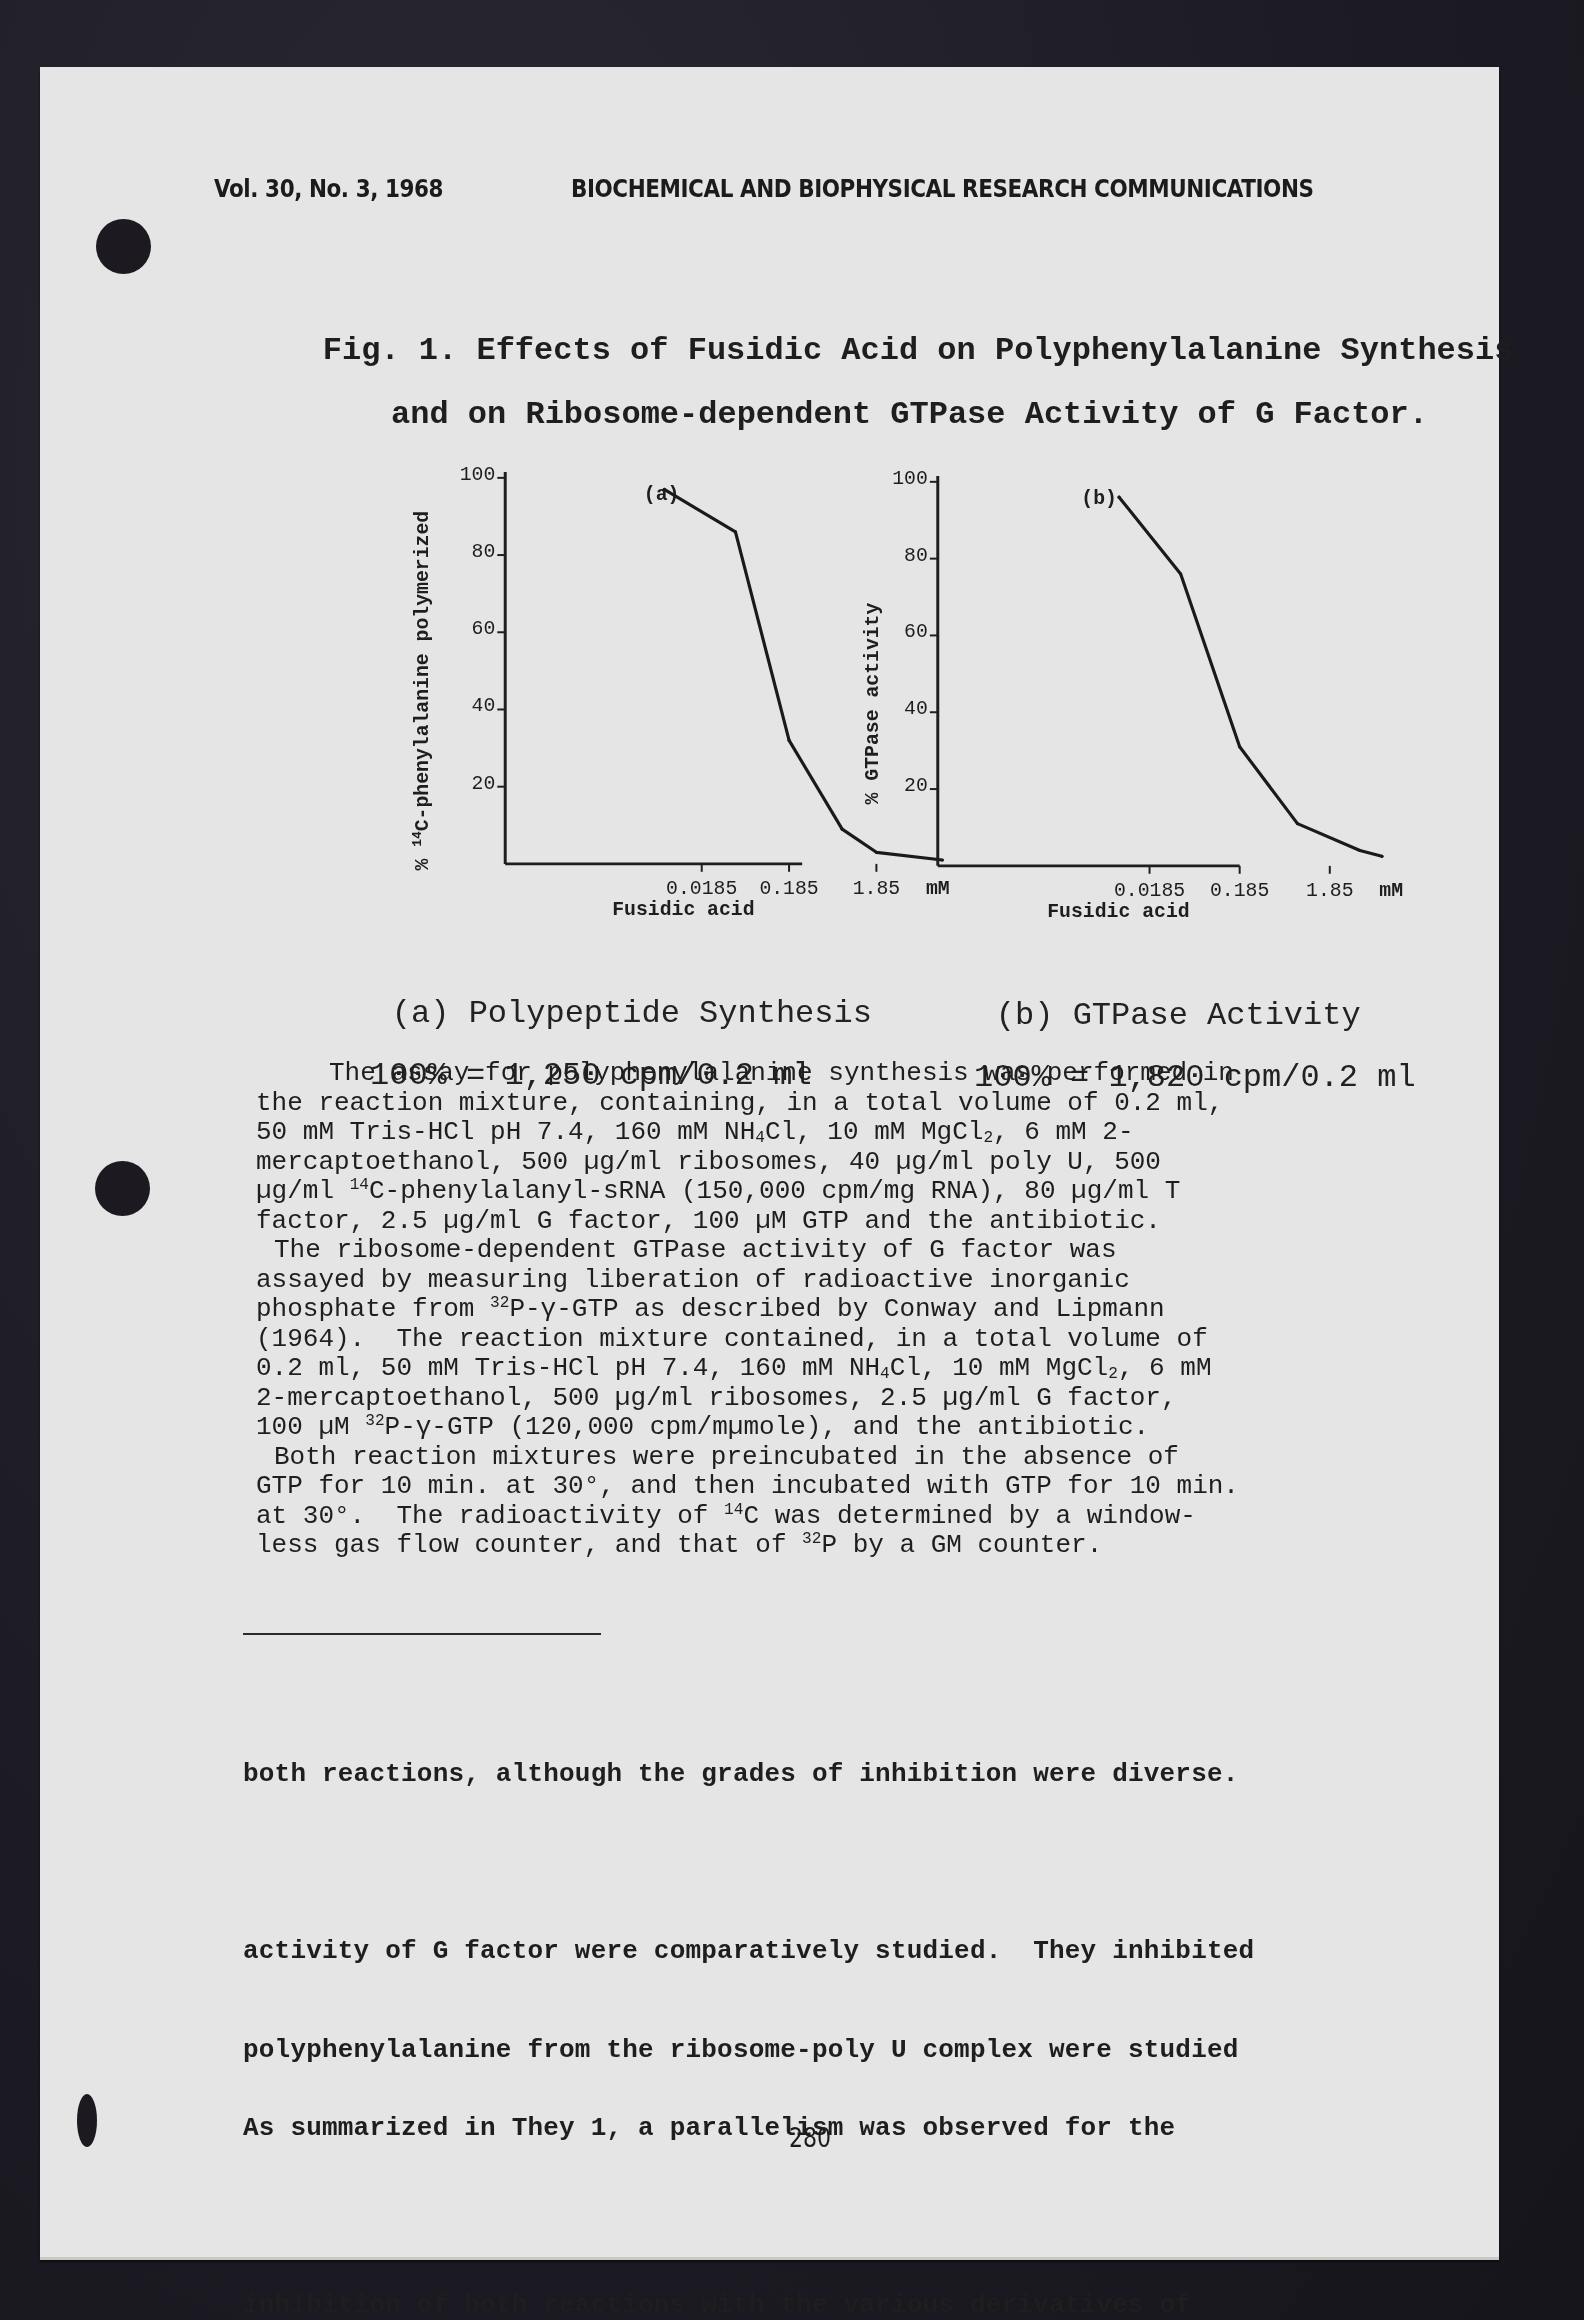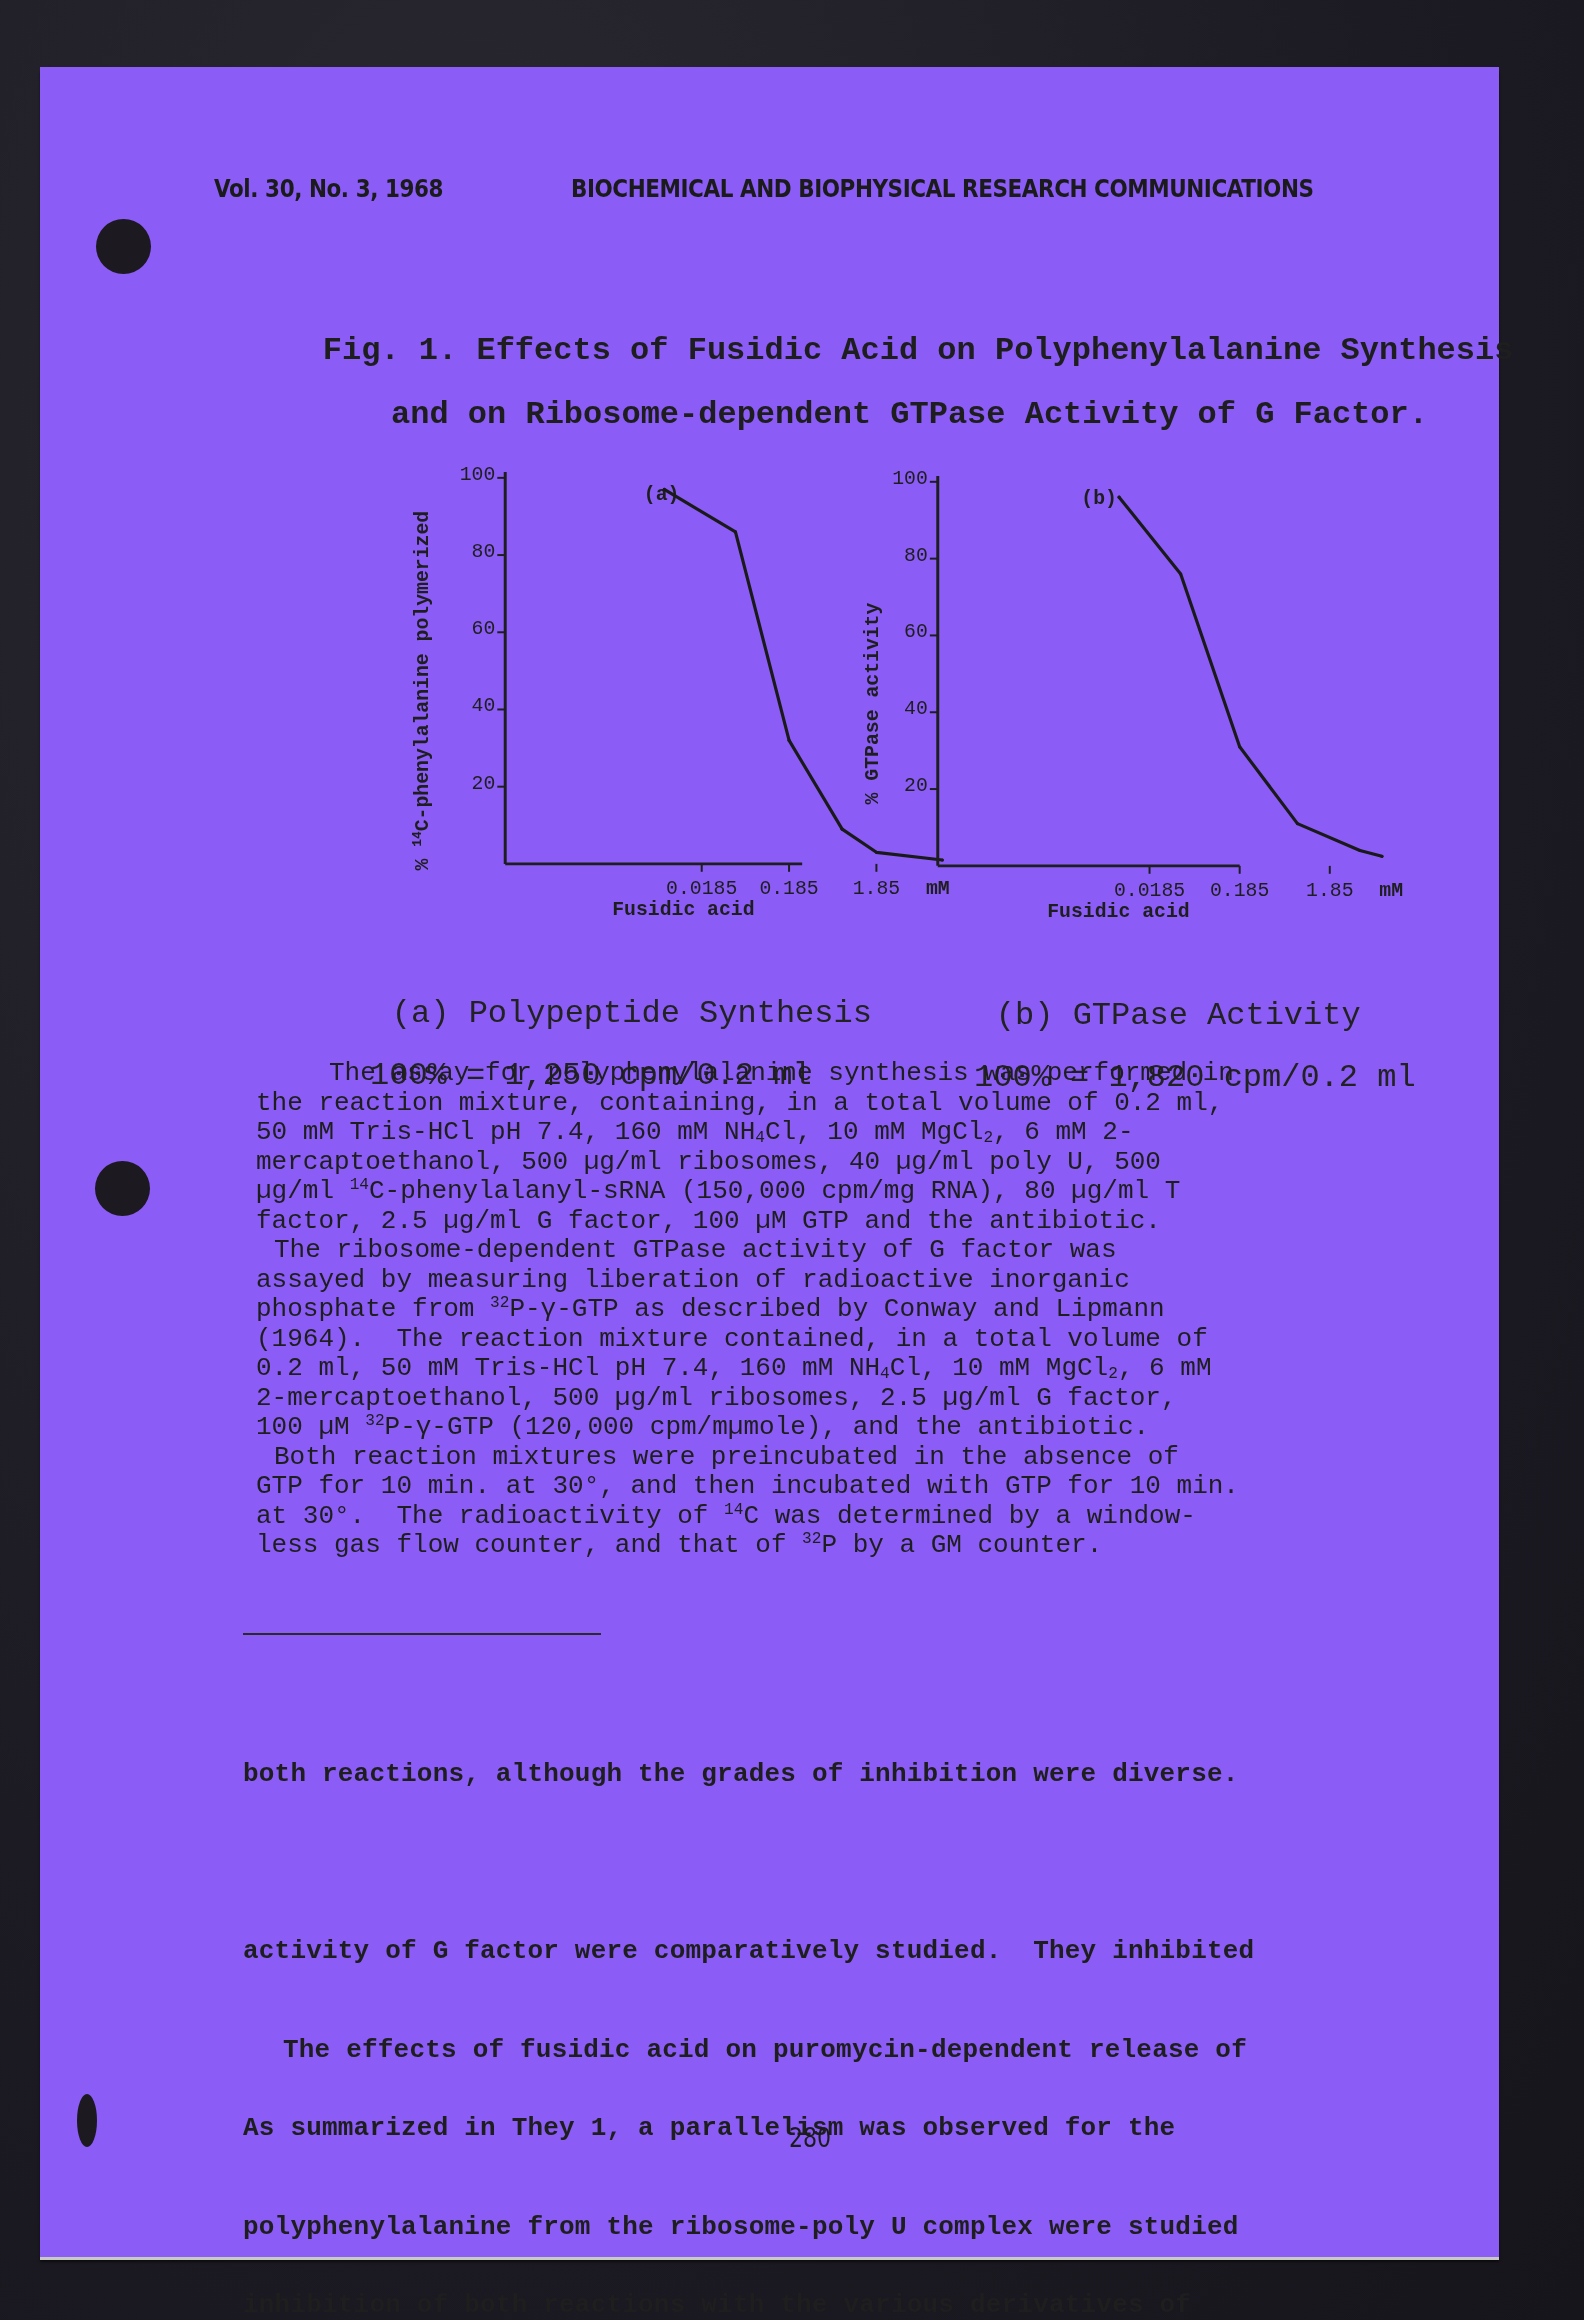--- a/index.html
+++ b/index.html
@@ -6,21 +6,21 @@
   body {
     width: 1584px; height: 2321px; position: relative; overflow: hidden;
     background: #1f1d25;
   }
   .bg-texture {
     position: absolute; inset: 0;
     background: radial-gradient(ellipse at 30% 20%, #2a2830 0%, #1c1a22 60%, #17151c 100%);
   }
   .page {
     position: absolute; left: 40px; top: 67px; width: 1459px; height: 2190px;
-    background: #8b5cf6;
+    background: #e5e5e5;
     box-shadow: 0 3px 0 #c9c9c4, 0 5px 2px rgba(0,0,0,0.5);
   }
   .hole {
     position: absolute; background: #1c1a20; border-radius: 50%;
   }
   .hole-1 { left: 56px; top: 152px; width: 55px; height: 55px; }
   .hole-2 { left: 55px; top: 1094px; width: 55px; height: 55px; }
 
   .running-head {
     position: absolute; top: 107px; font-family: "DejaVu Sans", sans-serif;
@@ -174,20 +174,19 @@
 
   <div class="body-text body-1 mono">
     <div>both reactions, although the grades of inhibition were diverse.</div>
     <div>activity of G factor were comparatively studied.  They inhibited</div>
     <div>As summarized in They 1, a parallelism was observed for the</div>
     <div>inhibition of both reactions with the various derivatives of</div>
     
   </div>
 
   <div class="body-text body-2 mono">
-    <div class="indent">The effects of fusidic acid on puromycin-dependent release of</div>
     <div>polyphenylalanine from the ribosome-poly U complex were studied</div>
     
   </div>
 
   <div class="page-number">280</div>
 </div>
 
 
 </body></html>

